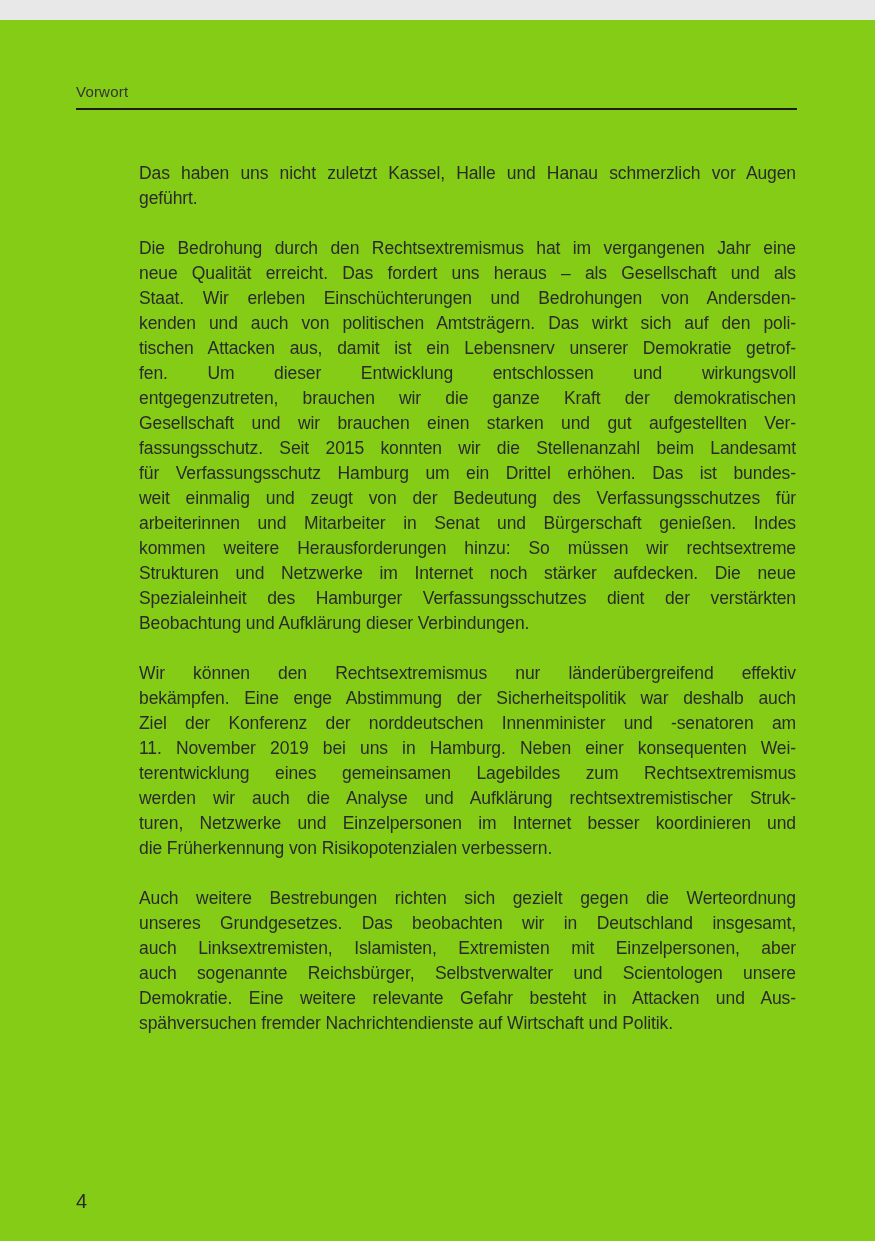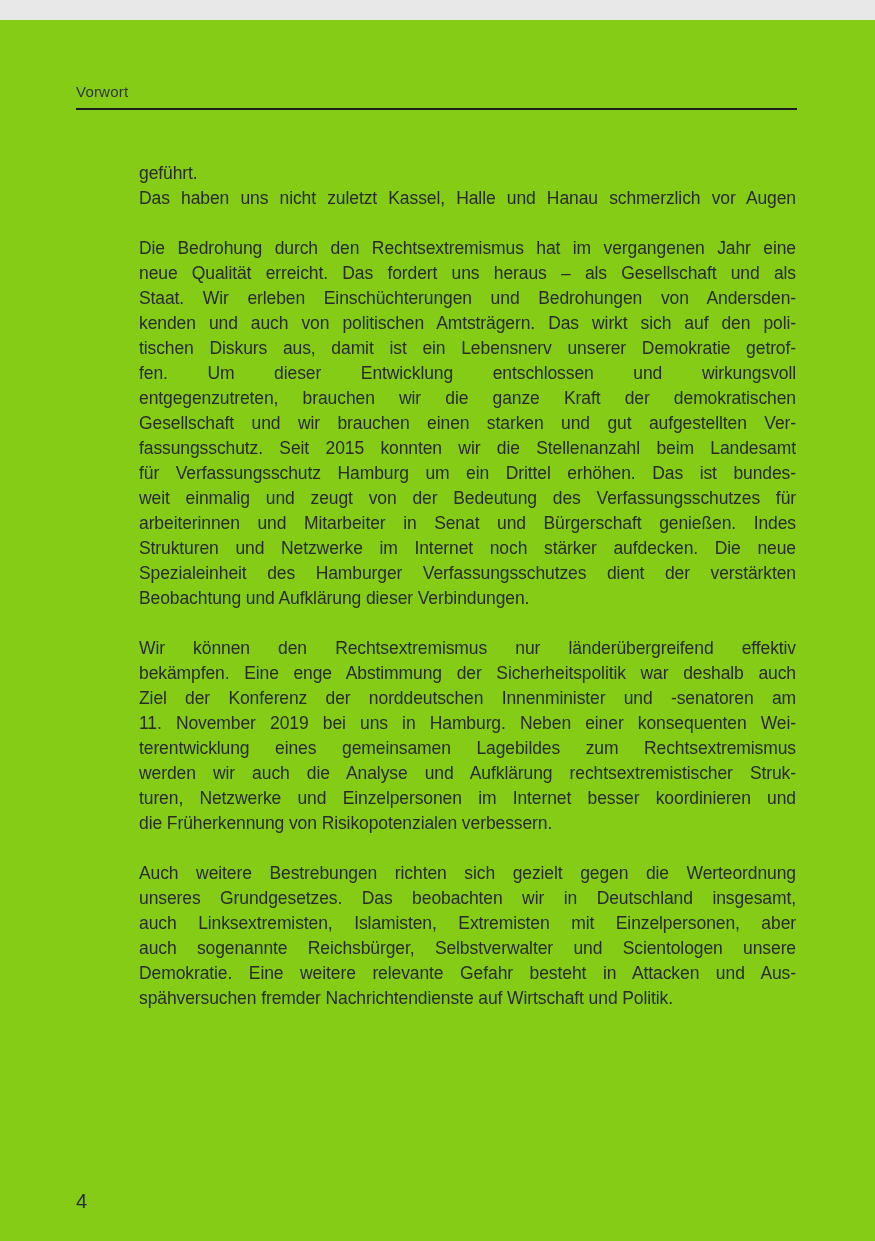--- a/index.html
+++ b/index.html
@@ -60,37 +60,38 @@
 <body>
 
 <div class="page">
 
   <div class="header-title">Vorwort</div>
   <div class="header-rule"></div>
 
   <div class="body-text">
 
     <div class="paragraph">
+      <div class="line">Das haben uns nicht zuletzt Kassel, Halle und Hanau schmerzlich vor Augen</div>
       <div class="line last">geführt.</div>
-      <div class="line">Das haben uns nicht zuletzt Kassel, Halle und Hanau schmerzlich vor Augen</div>
     </div>
 
     <div class="paragraph">
       <div class="line">Die Bedrohung durch den Rechtsextremismus hat im vergangenen Jahr eine</div>
       <div class="line">neue Qualität erreicht. Das fordert uns heraus – als Gesellschaft und als</div>
       <div class="line">Staat. Wir erleben Einschüchterungen und Bedrohungen von Andersden-</div>
       <div class="line">kenden und auch von politischen Amtsträgern. Das wirkt sich auf den poli-</div>
-      <div class="line">tischen Diskurs aus, damit ist ein Lebensnerv unserer Demokratie getrof-</div>
+      <div class="line">tischen Attacken aus, damit ist ein Lebensnerv unserer Demokratie getrof-</div>
       <div class="line">fen. Um dieser Entwicklung entschlossen und wirkungsvoll</div>
       <div class="line">entgegenzutreten, brauchen wir die ganze Kraft der demokratischen</div>
       <div class="line">Gesellschaft und wir brauchen einen starken und gut aufgestellten Ver-</div>
       <div class="line">fassungsschutz. Seit 2015 konnten wir die Stellenanzahl beim Landesamt</div>
       <div class="line">für Verfassungsschutz Hamburg um ein Drittel erhöhen. Das ist bundes-</div>
       <div class="line">weit einmalig und zeugt von der Bedeutung des Verfassungsschutzes für</div>
       <div class="line">arbeiterinnen und Mitarbeiter in Senat und Bürgerschaft genießen. Indes</div>
+      <div class="line">kommen weitere Herausforderungen hinzu: So müssen wir rechtsextreme</div>
       <div class="line">Strukturen und Netzwerke im Internet noch stärker aufdecken. Die neue</div>
       <div class="line">Spezialeinheit des Hamburger Verfassungsschutzes dient der verstärkten</div>
       <div class="line last">Beobachtung und Aufklärung dieser Verbindungen.</div>
     </div>
 
     <div class="paragraph">
       <div class="line">Wir können den Rechtsextremismus nur länderübergreifend effektiv</div>
       <div class="line">bekämpfen. Eine enge Abstimmung der Sicherheitspolitik war deshalb auch</div>
       <div class="line">Ziel der Konferenz der norddeutschen Innenminister und -senatoren am</div>
       <div class="line">11. November 2019 bei uns in Hamburg. Neben einer konsequenten Wei-</div>

